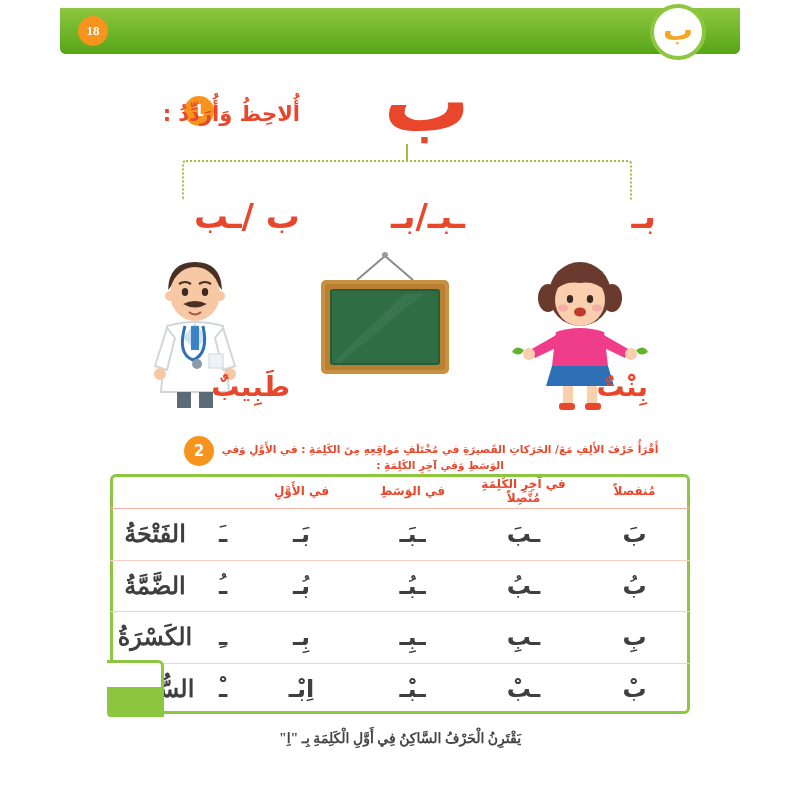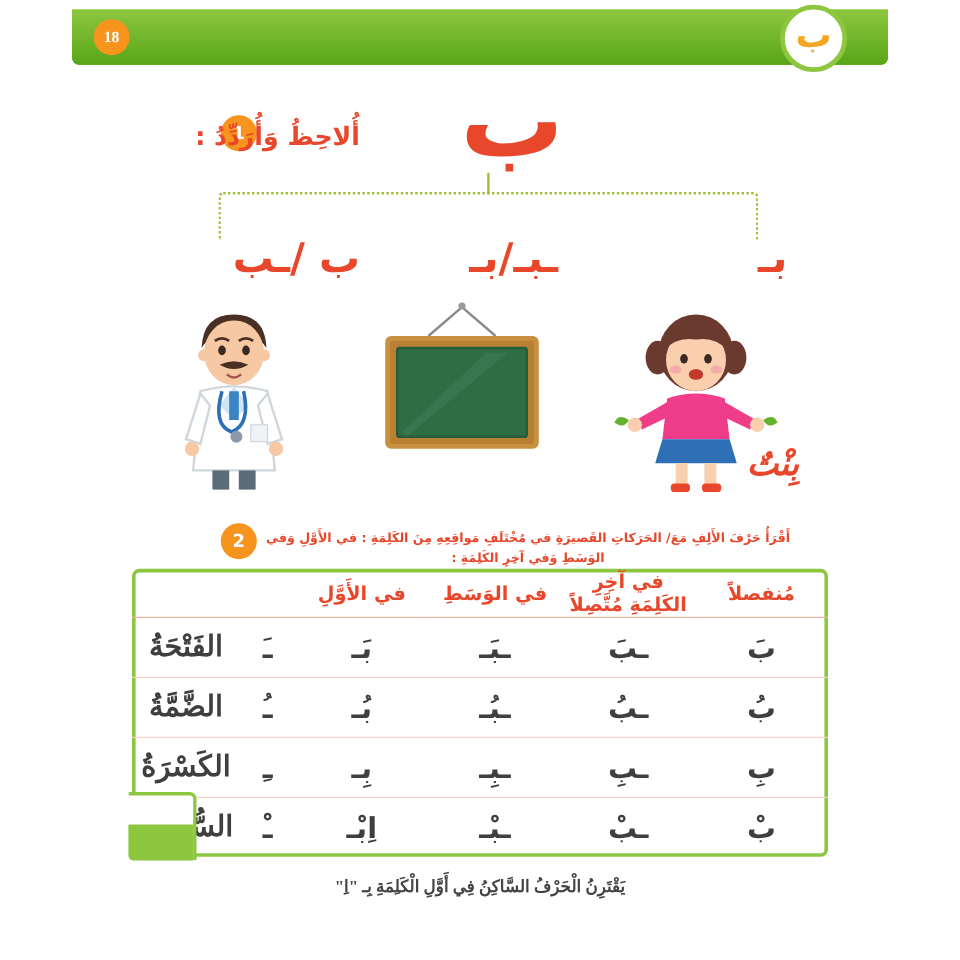--- a/index.html
+++ b/index.html
@@ -95,21 +95,21 @@
   .cell{position:absolute;top:0;width:180px;height:170px;}
   .cell-a{right:10px;}
   .cell-b{right:205px;}
   .cell-c{right:395px;}
 
   .words{position:absolute;right:120px;top:370px;width:580px;height:40px;}
   .word{
     position:absolute;top:0;color:#e8472b;font-size:28px;font-weight:bold;
     white-space:nowrap;
   }
-  .word-a{right:14px;font-style:italic;}
+  .word-a{right:32px;}
   .word-b{right:200px;}
   .word-c{right:390px;}
 
   
   .s2-num{
     position:absolute;right:586px;top:436px;width:30px;height:30px;
     border-radius:50%;background:#f7941e;color:#fff;
     display:flex;align-items:center;justify-content:center;
     font-size:15px;font-weight:bold;
   }
@@ -139,21 +139,21 @@
     background:#8dc63f;
     border-radius:0 0 0 4px;
   }
 
   table.grid{
     position:absolute;inset:0;width:100%;height:100%;
     border-collapse:collapse;
     table-layout:fixed;
   }
   table.grid th{
-    color:#e8472b;font-size:16px;font-weight:bold;
+    color:#e8472b;font-size:12px;font-weight:bold;
     height:32px;vertical-align:middle;
     border-bottom:1.5px solid #f2b3a6;
   }
   table.grid td{
     height:42px;vertical-align:middle;text-align:center;
     border-bottom:1.5px solid #f7cfc6;
     font-size:24px;font-weight:bold;color:#3f3f3f;
   }
   table.grid tr:last-child td{border-bottom:none;}
   td.harakah-name{
@@ -293,20 +293,21 @@
         <rect x="104" y="108" width="14" height="14" fill="#eef3f7" stroke="#cfd6dc"></rect>
 
         <rect x="72" y="146" width="14" height="16" fill="#5c6b78"></rect>
         <rect x="94" y="146" width="14" height="16" fill="#5c6b78"></rect>
       </svg>
     </div>
   </div>
 
   <div class="words">
     <div class="word word-a">بِنْتٌ</div>
+    <div class="word word-c">طَبِيبٌ</div>
   </div>
 
   <div class="s2-num">2</div>
   <div class="s2-label">أَقْرَأُ حَرْفَ الأَلِفِ مَعَ/ الحَرَكاتِ القَصيرَةِ في مُخْتَلَفِ مَواقِعِهِ مِنَ الكَلِمَةِ : في الأَوَّلِ وَفي الوَسَطِ وَفي آخِرِ الكَلِمَةِ :</div>
 
   <div class="table-wrap">
     <div class="table-bg"></div>
     <table class="grid">
       <thead>
         <tr>

